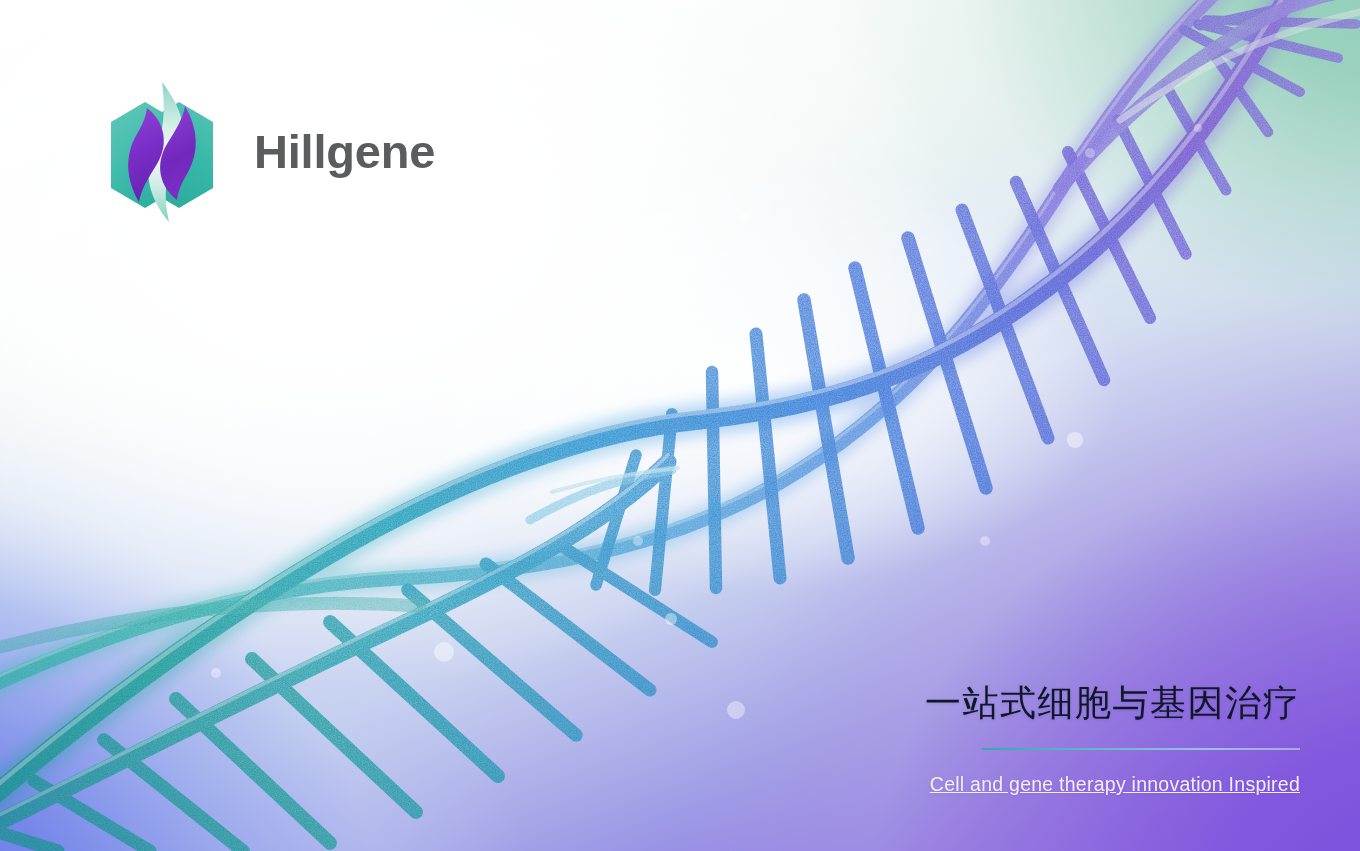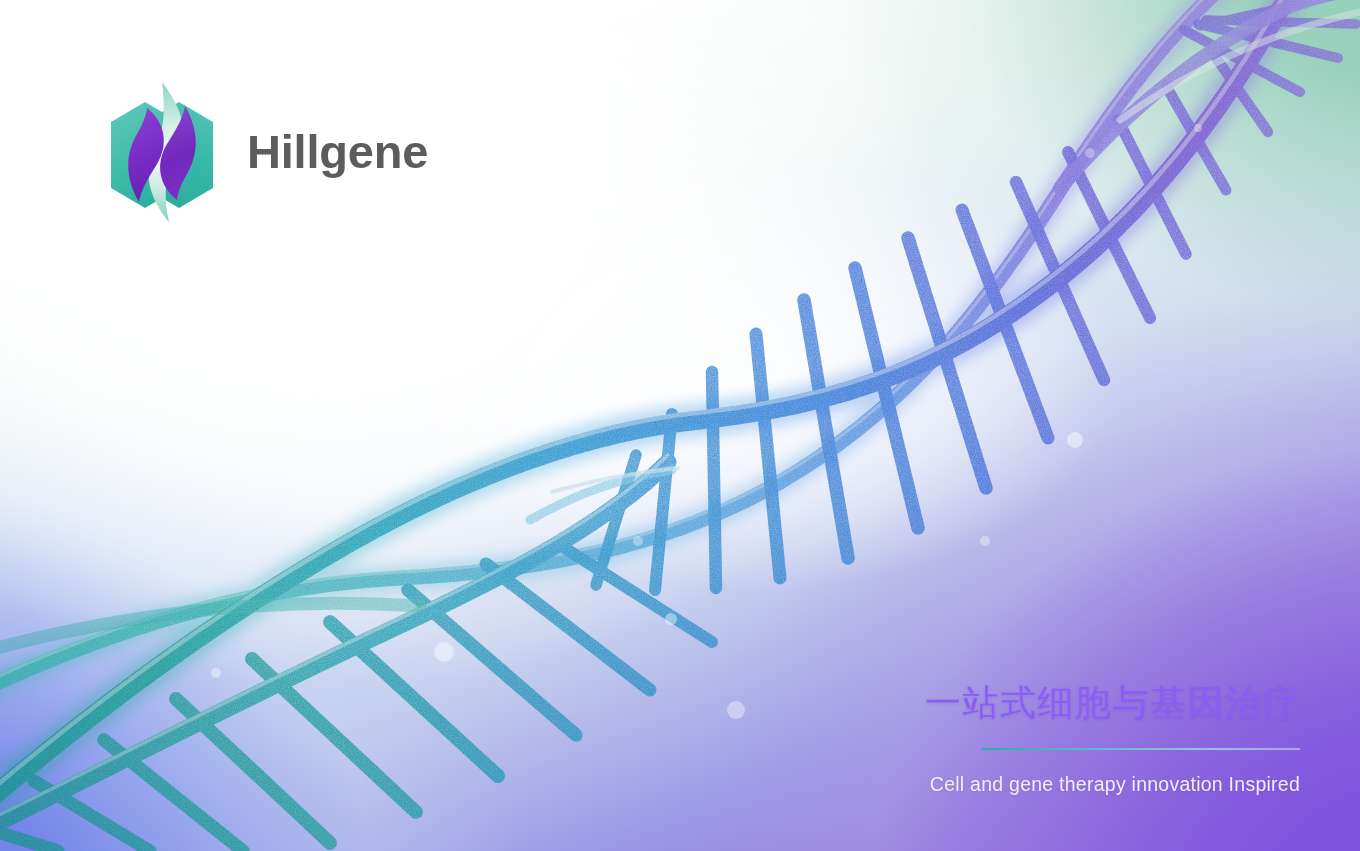--- a/index.html
+++ b/index.html
@@ -99,21 +99,21 @@
   
   .logo-block {
     position: absolute;
     left: 103px;
     top: 78px;
     display: flex;
     align-items: center;
   }
   .logo-mark { width: 118px; height: 148px; display: block; }
   .logo-text {
-    margin-left: 26px;
+    margin-left: 33px;
     display: flex;
     flex-direction: column;
     justify-content: center;
   }
   .logo-word {
     font-size: 47px;
     font-weight: 700;
     color: #5b5c5e;
     line-height: 1.04;
     letter-spacing: -0.2px;
@@ -131,21 +131,21 @@
 
   
   .tagline {
     position: absolute;
     right: 60px;
     bottom: 55px;
     text-align: right;
     width: 420px;
   }
   .tag-cn-1, .tag-cn-2 {
-    color: #8b5cf6;
+    color: #0f172a;
     font-size: 36px;
     font-weight: 300;
     line-height: 1.30;
     letter-spacing: 1.5px;
     white-space: nowrap;
     text-shadow: 0 1px 3px rgba(80,50,150,0.18);
   }
   .tag-rule {
     margin: 21px 0 0 auto;
     height: 2px;
@@ -157,20 +157,21 @@
         rgba(205,228,240,0.55) 100%);
   }
   .tag-en {
     margin-top: 23px;
     color: #f2eefb;
     font-size: 19.5px;
     font-weight: 400;
     letter-spacing: 0.25px;
     white-space: nowrap;
     text-shadow: 0 1px 3px rgba(80,50,150,0.16);
+    text-decoration: underline;
   }
 </style>
 </head>
 <body>
 
 <div class="banner">
 
   <div class="bg-base"></div>
   <div class="bg-tintTR"></div>
   <div class="bg-tintBR"></div>

